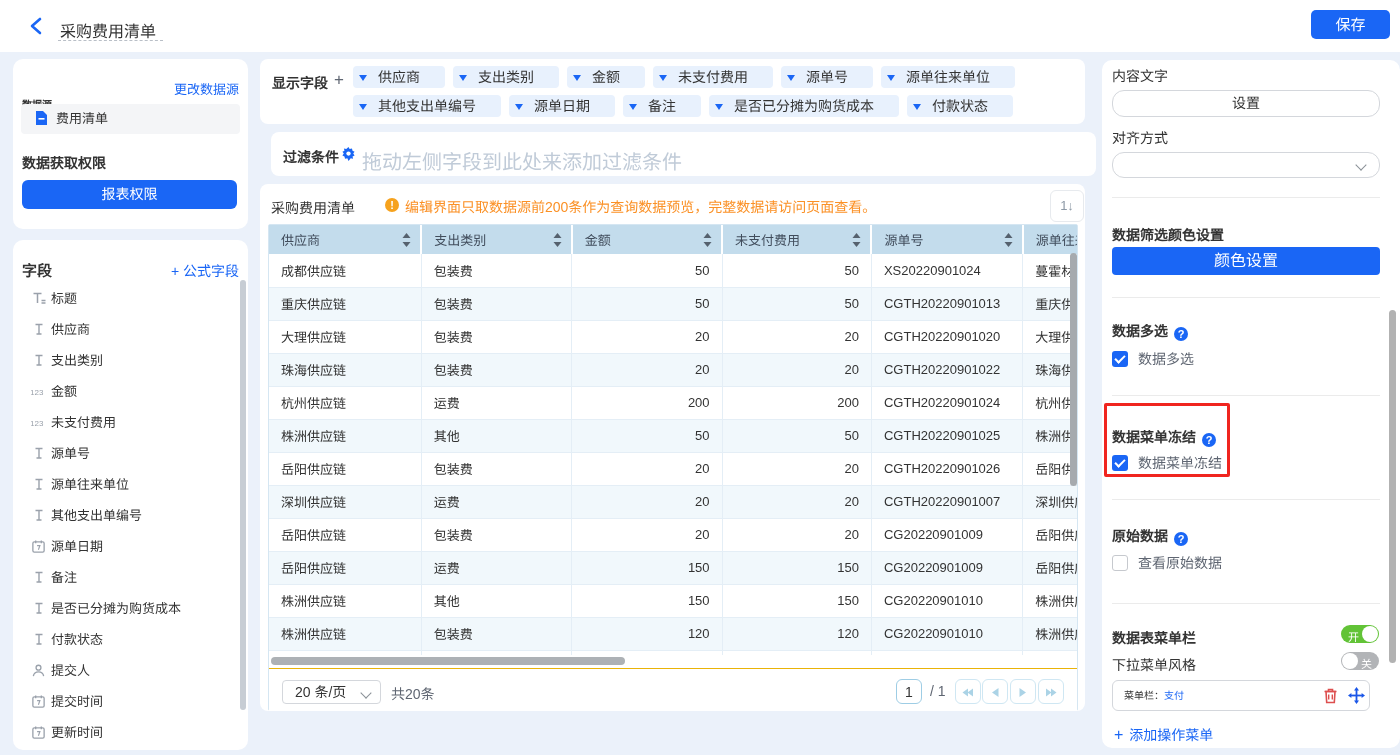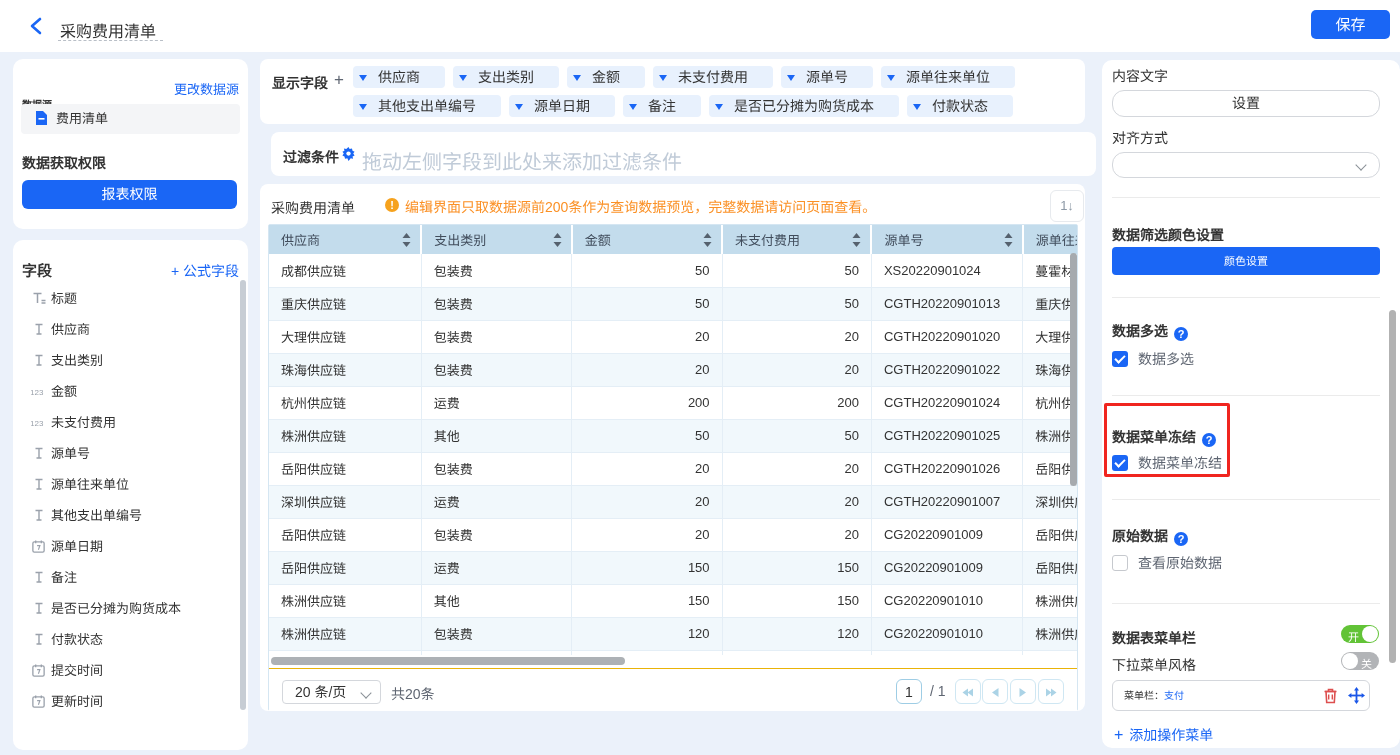--- a/index.html
+++ b/index.html
@@ -70,21 +70,21 @@
 #pnum { position:absolute; left:627px; top:10px; width:26px; height:25px; border:1px solid #9ecde5; border-radius:6px; text-align:center; line-height:24px; font-size:14px; color:#333; }
 #pslash { position:absolute; left:661px; top:14px; color:#5f6672; font-size:14px; }
 .pbtn { position:absolute; top:10px; width:26px; height:25px; border:1px solid #cfe7f3; border-radius:6px; text-align:center; }
 .pbtn svg { margin-top:7px; }
 
 #rp { position:absolute; left:1102px; top:60px; width:298px; height:688px; background:#fff; border-radius:10px; }
 .rp-label { font-size:14px; color:#333; }
 .rp-bold { font-size:14px; font-weight:bold; color:#333; }
 .hr { position:absolute; left:10px; width:268px; border-top:1px solid #ebebeb; }
 .wbtn { position:absolute; left:10px; width:268px; height:27px; background:#fff; border:1px solid #d4d7dc; border-radius:12px; text-align:center; line-height:25px; font-size:14px; }
-.bbtn { position:absolute; left:10px; width:268px; height:27px; border-radius:4px; text-align:center; line-height:27px; font-size:11px; background:#1a66f5; color:#fff; }
+.bbtn { position:absolute; left:10px; width:268px; height:27px; border-radius:4px; text-align:center; line-height:27px; font-size:16px; background:#1a66f5; color:#fff; }
 .qic { display:inline-block; width:14px; height:14px; background:#1a66f5; color:#fff; border-radius:50%; font-size:11px; font-weight:bold; text-align:center; line-height:14px; vertical-align:-2px; margin-left:6px; }
 .cbx { display:inline-block; width:16px; height:16px; border-radius:3px; vertical-align:-3px; margin-right:10px; }
 .cbx.on { background:#1a66f5; position:relative; }
 .cbx.on:after { content:""; position:absolute; left:5px; top:2px; width:4px; height:8px; border:solid #fff; border-width:0 2px 2px 0; transform:rotate(45deg); }
 .cbx.off { background:#fff; border:1px solid #c6c9ce; }
 .cbl { font-size:14px; color:#5f6672; }
 #redbox { position:absolute; left:2px; top:343px; width:126px; height:74px; border:3px solid #f0251f; border-radius:2px; }
 .toggle { position:absolute; width:38px; height:18px; border-radius:9px; color:#fff; font-size:11px; }
 .toggle .knob { position:absolute; top:1px; width:16px; height:16px; border-radius:50%; background:#fff; }
 .toggle.on { background:#62c337; }
@@ -156,20 +156,24 @@
           </svg></span>源单日期</div>
 <div class="field"><span class="fic"><svg width="16" height="16" viewBox="0 0 16 16">
             <path d="M4.5 3.5h7M8 3.5v9.5M5.5 13h5" stroke="#9aa1ab" stroke-width="1.4" fill="none"></path>
           </svg></span>备注</div>
 <div class="field"><span class="fic"><svg width="16" height="16" viewBox="0 0 16 16">
             <path d="M4.5 3.5h7M8 3.5v9.5M5.5 13h5" stroke="#9aa1ab" stroke-width="1.4" fill="none"></path>
           </svg></span>是否已分摊为购货成本</div>
 <div class="field"><span class="fic"><svg width="16" height="16" viewBox="0 0 16 16">
             <path d="M4.5 3.5h7M8 3.5v9.5M5.5 13h5" stroke="#9aa1ab" stroke-width="1.4" fill="none"></path>
           </svg></span>付款状态</div>
+<div class="field"><span class="fic"><svg width="15" height="15" viewBox="0 0 16 16">
+            <circle cx="8" cy="5" r="2.6" fill="none" stroke="#9aa1ab" stroke-width="1.4"></circle>
+            <path d="M2.5 14c.5-3 2.5-4.5 5.5-4.5s5 1.5 5.5 4.5" fill="none" stroke="#9aa1ab" stroke-width="1.4"></path>
+          </svg></span>提交人</div>
 <div class="field"><span class="fic"><svg width="15" height="15" viewBox="0 0 16 16">
             <rect x="2" y="3" width="12" height="11" rx="1.5" fill="none" stroke="#9aa1ab" stroke-width="1.4"></rect>
             <path d="M5 1.5v3M11 1.5v3" stroke="#9aa1ab" stroke-width="1.4"></path>
             <path d="M6.5 7h3l-1.6 4.5" stroke="#9aa1ab" stroke-width="1.2" fill="none"></path>
           </svg></span>提交时间</div>
 <div class="field"><span class="fic"><svg width="15" height="15" viewBox="0 0 16 16">
             <rect x="2" y="3" width="12" height="11" rx="1.5" fill="none" stroke="#9aa1ab" stroke-width="1.4"></rect>
             <path d="M5 1.5v3M11 1.5v3" stroke="#9aa1ab" stroke-width="1.4"></path>
             <path d="M6.5 7h3l-1.6 4.5" stroke="#9aa1ab" stroke-width="1.2" fill="none"></path>
           </svg></span>更新时间</div>

